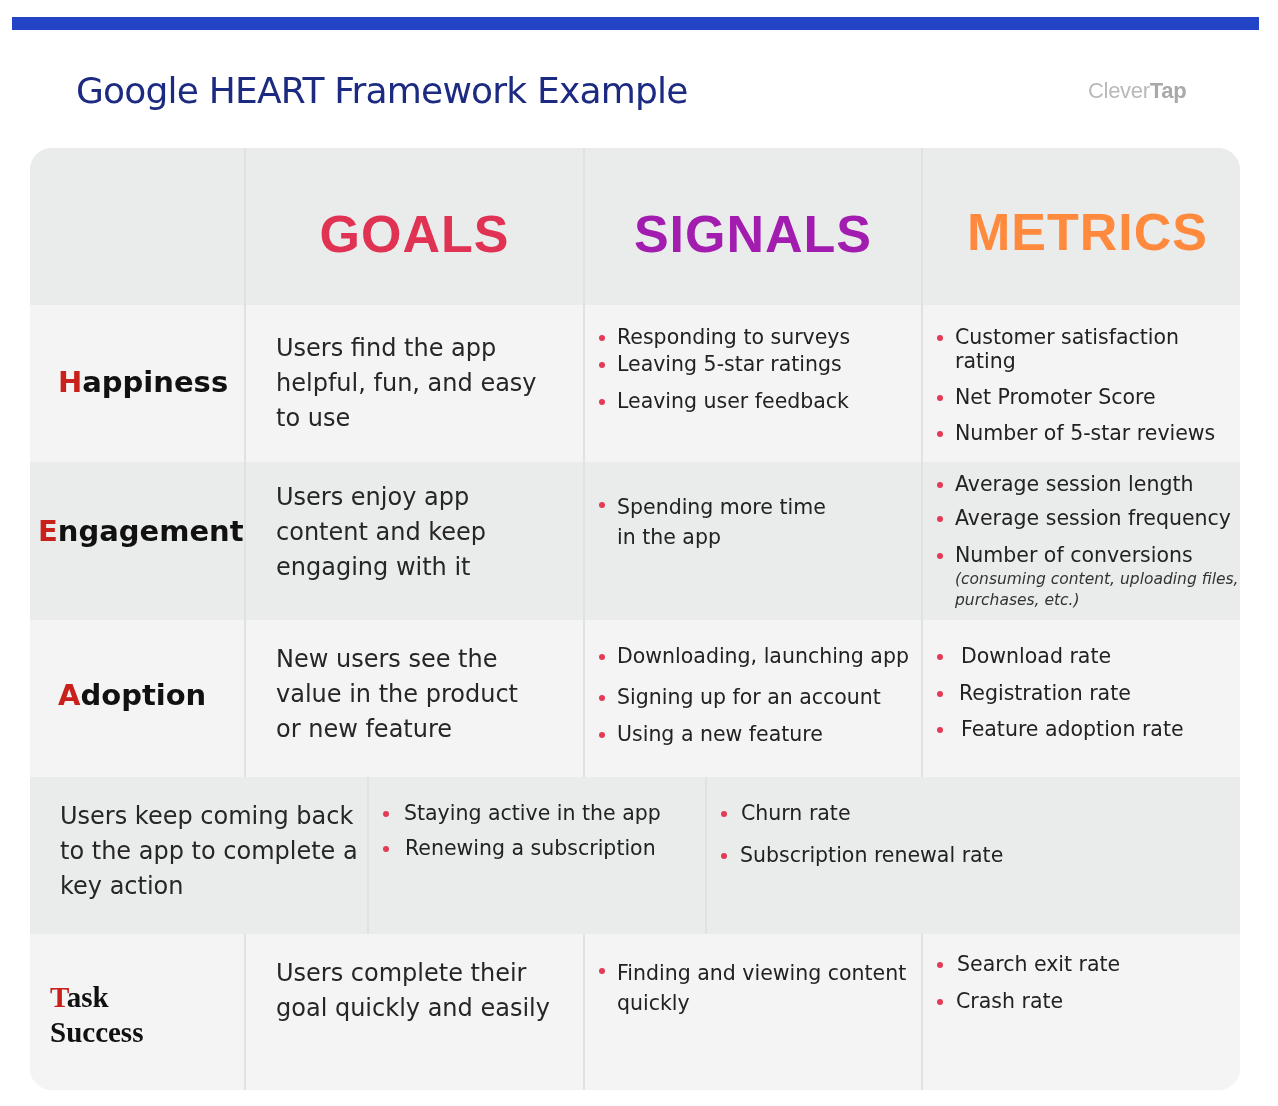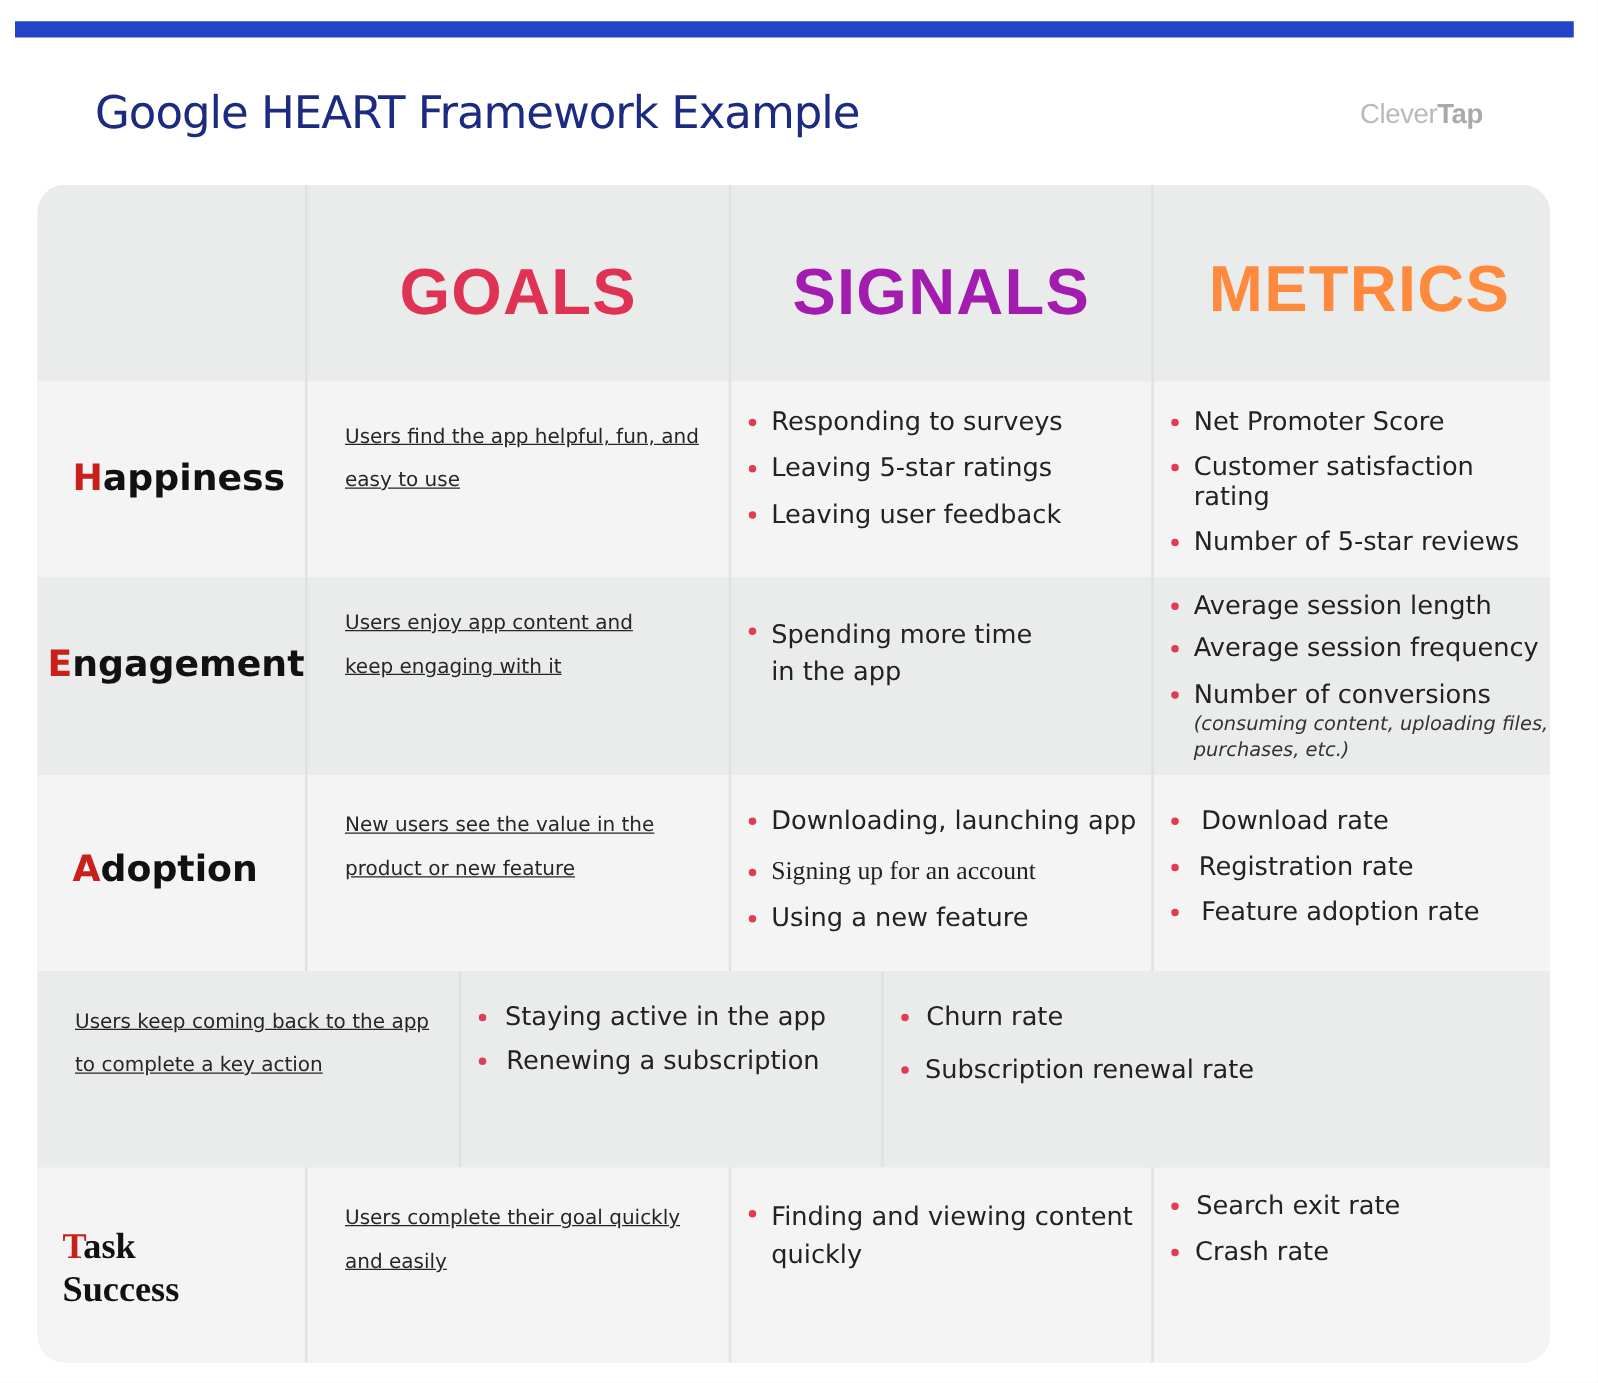--- a/index.html
+++ b/index.html
@@ -25,21 +25,21 @@
   .c3 { width: 317px; }
 
   .col-head { position: absolute; top: 56px; left: 0; width: 100%; text-align: center; font-size: 52px; font-weight: bold; letter-spacing: 1px; font-family: "Liberation Sans", sans-serif; }
   .col-head.goals { color: #e03252; }
   .col-head.signals { color: #a21caf; }
   .col-head.metrics { color: #ff8a3d; left: 6px; top: 54px; }
 
   .dimension { position: absolute; font-family: "DejaVu Sans", sans-serif; font-weight: bold; font-size: 29px; color: #111; line-height: 35px; }
   .dimension .initial { color: #c8201b; }
 
-  .goal-text { position: absolute; left: 30px; font-family: "DejaVu Sans", sans-serif; font-size: 16px; line-height: 35px; color: #262626; text-decoration: underline; }
+  .goal-text { position: absolute; left: 30px; font-family: "DejaVu Sans", sans-serif; font-size: 24px; line-height: 35px; color: #262626; }
 
   .blist { position: absolute; left: 12px; list-style: none; }
   .blist li { position: relative; padding-left: 20px; font-family: "DejaVu Sans", sans-serif; font-size: 20.5px; line-height: 24px; color: #222; }
   .blist li::before { content: ""; position: absolute; left: 2px; top: 10px; width: 6px; height: 6px; border-radius: 50%; background: #e23b54; }
   .blist li .sub { display: block; font-style: italic; font-size: 15.5px; line-height: 21px; color: #333; margin-top: 2px; }
 </style>
 </head>
 <body>
 
 <div class="top-bar"></div>
@@ -65,29 +65,29 @@
 
   <div class="row light" style="top:157px;height:157px;">
     <div class="cell c0">
       <div class="dimension" style="left:28px;top:60px;"><span class="initial">H</span><span>appiness</span></div>
     </div>
     <div class="cell c1">
       <div class="goal-text" style="top:26px;width:290px;">Users find the app helpful, fun, and easy to use</div>
     </div>
     <div class="cell c2">
       <ul class="blist" style="top:20px;">
-        <li style="margin-bottom:13px;">Responding to surveys</li>
+        <li style="margin-bottom:3px;">Responding to surveys</li>
         <li style="margin-bottom:13px;">Leaving 5-star ratings</li>
         <li>Leaving user feedback</li>
       </ul>
     </div>
     <div class="cell c3">
       <ul class="blist" style="top:20px;">
+        <li style="margin-bottom:12px;">Customer satisfaction rating</li>
         <li style="margin-bottom:12px;">Net Promoter Score</li>
-        <li style="margin-bottom:12px;">Customer satisfaction rating</li>
         <li>Number of 5-star reviews</li>
       </ul>
     </div>
   </div>
 
   <div class="row dark" style="top:314px;height:158px;">
     <div class="cell c0">
       <div class="dimension" style="left:8px;top:52px;"><span class="initial">E</span><span>ngagement</span></div>
     </div>
     <div class="cell c1">
@@ -110,21 +110,21 @@
   <div class="row light" style="top:472px;height:157px;">
     <div class="cell c0">
       <div class="dimension" style="left:28px;top:58px;"><span class="initial">A</span><span>doption</span></div>
     </div>
     <div class="cell c1">
       <div class="goal-text" style="top:22px;width:270px;">New users see the value in the product or new feature</div>
     </div>
     <div class="cell c2">
       <ul class="blist" style="top:24px;">
         <li style="margin-bottom:17px;">Downloading, launching app</li>
-        <li style="margin-bottom:13px;font-family:Liberation Serif, serif;">Signing up for an account</li>
+        <li style="margin-bottom:13px;">Signing up for an account</li>
         <li>Using a new feature</li>
       </ul>
     </div>
     <div class="cell c3">
       <ul class="blist" style="top:24px;">
         <li style="margin-bottom:13px;padding-left:26px;">Download rate</li>
         <li style="margin-bottom:12px;padding-left:24px;">Registration rate</li>
         <li style="padding-left:26px;">Feature adoption rate</li>
       </ul>
     </div>

